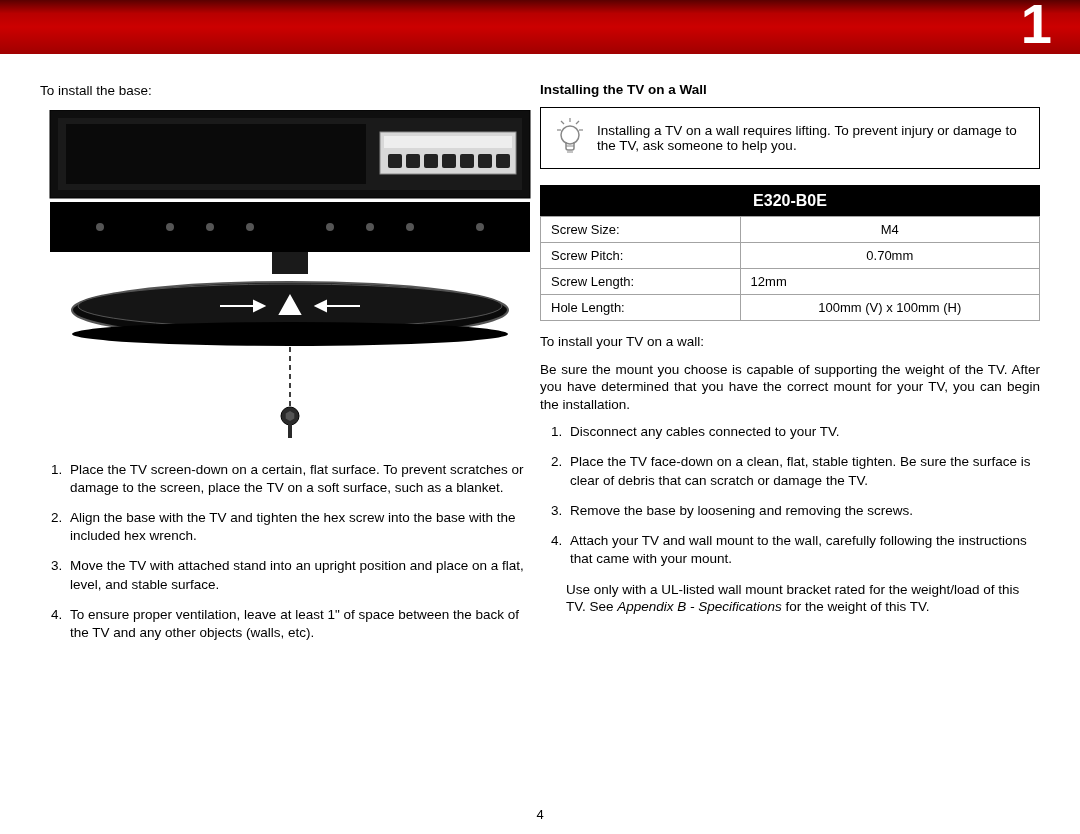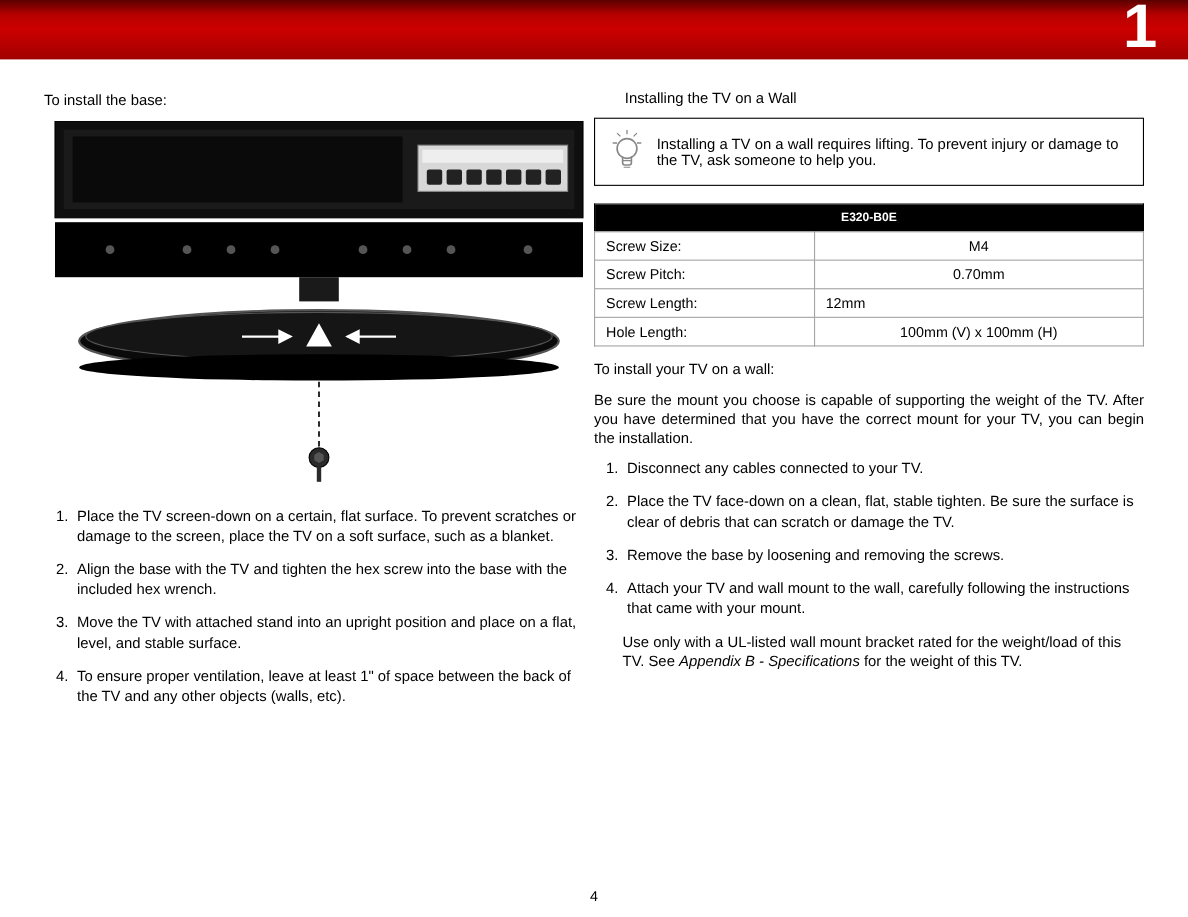--- a/index.html
+++ b/index.html
@@ -28,21 +28,21 @@
   }
   .page {
     display: flex;
     padding: 28px 40px 0 40px;
   }
   .col {
     flex: 1;
     min-width: 0;
   }
   .para { margin-bottom: 10px; line-height: 1.3; }
-  .heading { font-weight: normal; margin-bottom: 6px; margin-left: 28px; }
+  .heading { font-weight: bold; margin-bottom: 6px; }
   .tip-box {
     border: 1.5px solid #000;
     display: flex;
     align-items: center;
     gap: 12px;
     padding: 10px 14px;
     margin: 10px 0 16px 0;
   }
   .tip-icon { flex: 0 0 auto; }
   .table {
@@ -50,21 +50,21 @@
     border-collapse: collapse;
     width: 100%;
     margin-bottom: 12px;
   }
   .table th {
     background: #000;
     color: #fff;
     font-weight: bold;
     text-align: center;
     padding: 6px;
-    font-size: 11px;
+    font-size: 16px;
   }
   .table td {
     border: 1px solid #a3a3a3;
     padding: 5px 10px;
     font-size: 13px;
   }
   ol { padding-left: 26px; }
   ol li { margin-bottom: 12px; line-height: 1.35; padding-left: 4px; }
   .italic { font-style: italic; }
   .page-num {

